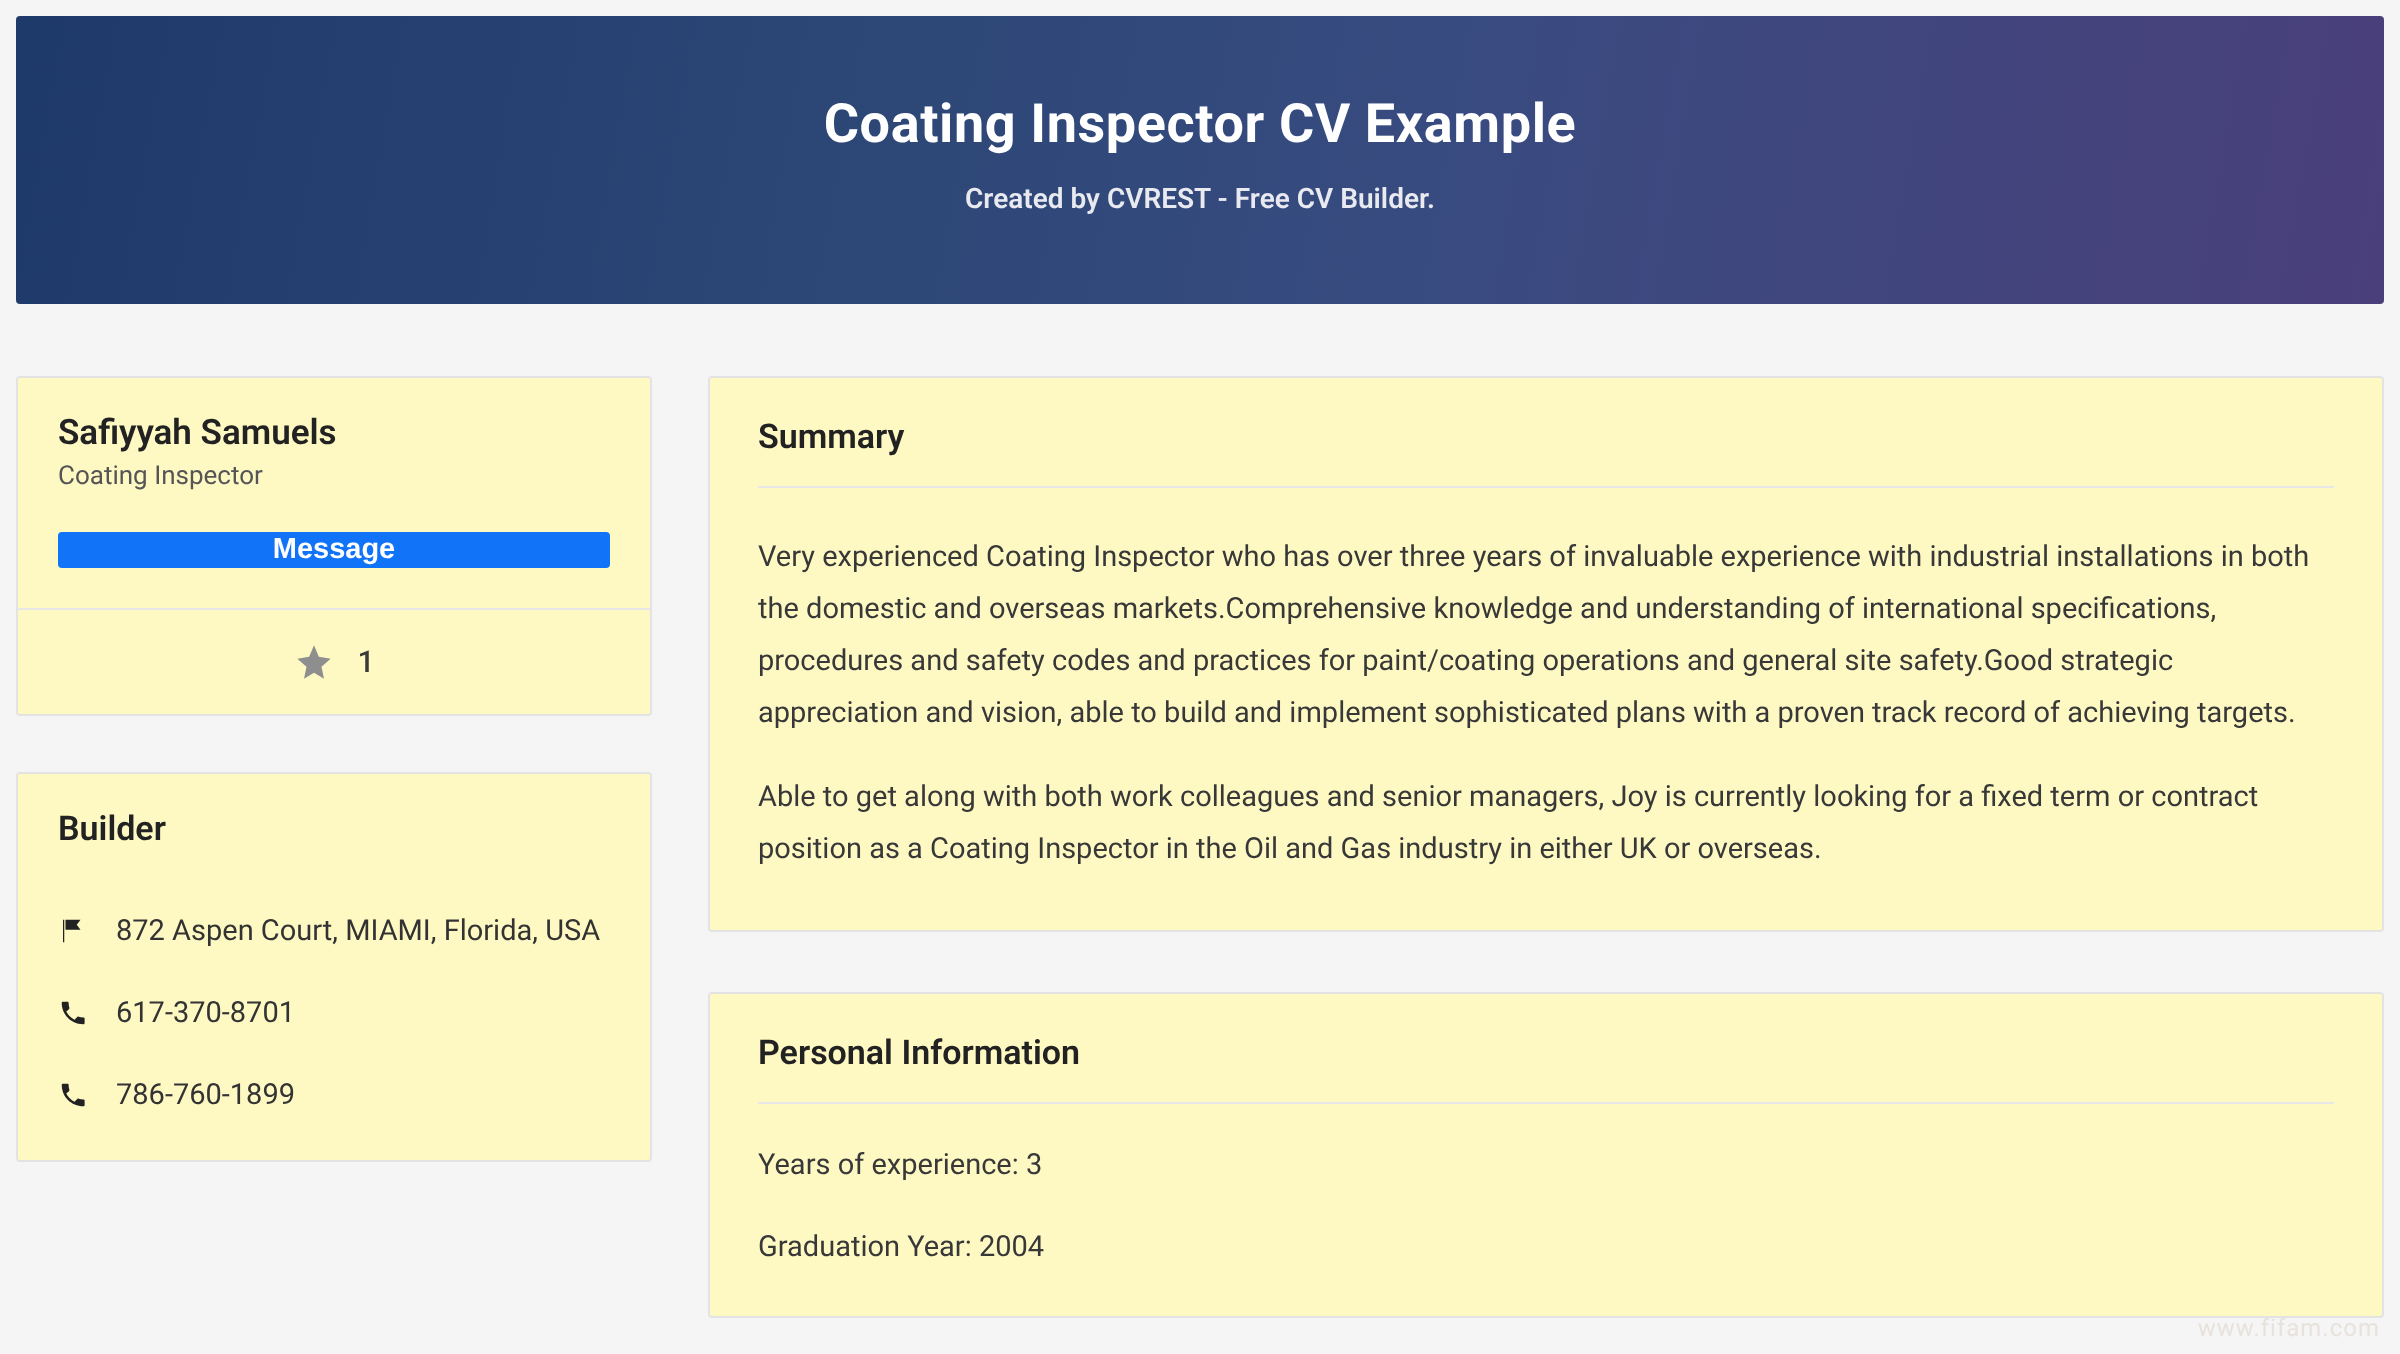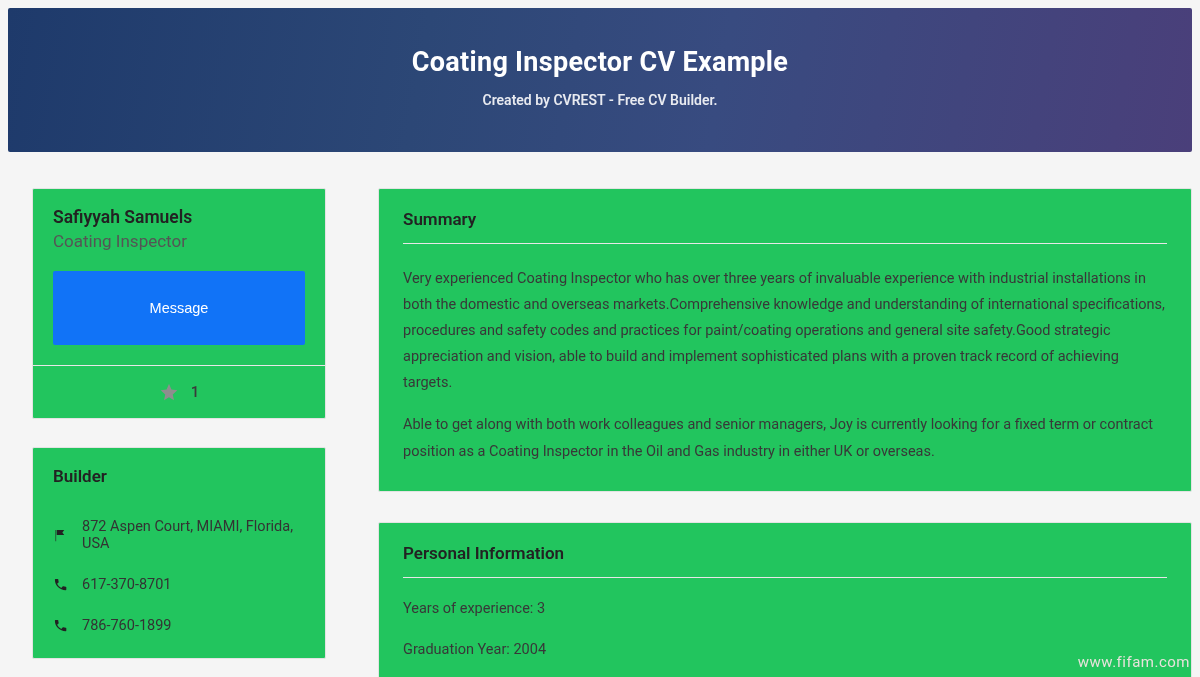--- a/index.html
+++ b/index.html
@@ -32,31 +32,30 @@
   .content {
     display: flex;
     gap: 28px;
     padding: 36px 8px 0 8px;
     align-items: flex-start;
   }
   .left { width: 318px; flex: 0 0 318px; display: flex; flex-direction: column; gap: 28px; }
   .right { flex: 1; display: flex; flex-direction: column; gap: 30px; }
 
   .card {
-    background: #22c55e;
+    background: #fef9c3;
     border: 1px solid #e3e3e3;
     border-radius: 2px;
-    margin-left: 24px;
   }
   .profile-top { padding: 18px 20px 20px 20px; }
   .profile-name { font-size: 17.5px; font-weight: 600; color: #222; margin-bottom: 4px; }
-  .profile-role { font-size: 17px; color: #555; margin-bottom: 20px; }
+  .profile-role { font-size: 13px; color: #555; margin-bottom: 20px; }
   .msg-btn {
     display: block; width: 100%; background: #1173f7; color: #fff;
-    border: none; padding: 29px 0; font-size: 14.5px; font-weight: 400;
+    border: none; padding: 1px 0; font-size: 14.5px; font-weight: 700;
     cursor: pointer; border-radius: 2px;
   }
   .profile-bottom {
     border-top: 1px solid #e7e7e7;
     padding: 16px 20px;
     display: flex; align-items: center; justify-content: center; gap: 12px;
   }
   .star { width: 20px; height: 20px; fill: #8e8e8e; }
   .rating { font-size: 15px; color: #3a3a3a; font-weight: 500; }
 
@@ -69,21 +68,21 @@
   .section { padding: 20px 24px 26px 24px; }
   .section h2 { font-size: 17px; font-weight: 600; color: #222; }
   .section hr { border: none; border-top: 1px solid #e7e7e7; margin: 14px 0 22px 0; }
   .section p { font-size: 14.5px; line-height: 1.8; color: #383838; margin-bottom: 16px; }
   .section p:last-child { margin-bottom: 0; }
   .info-row { font-size: 14.5px; color: #383838; margin-bottom: 24px; }
   .info-row:last-child { margin-bottom: 0; }
 
   .watermark {
     position: fixed; right: 10px; bottom: 6px;
-    font-size: 15px; color: #e8e2dc; letter-spacing: 0.5px;
+    font-size: 12px; color: #e8e2dc; letter-spacing: 0.5px;
     pointer-events: none;
   }
 </style>
 </head>
 <body>
 
 <div class="page">
 
   <div class="hero">
     <h1>Coating Inspector CV Example</h1>

